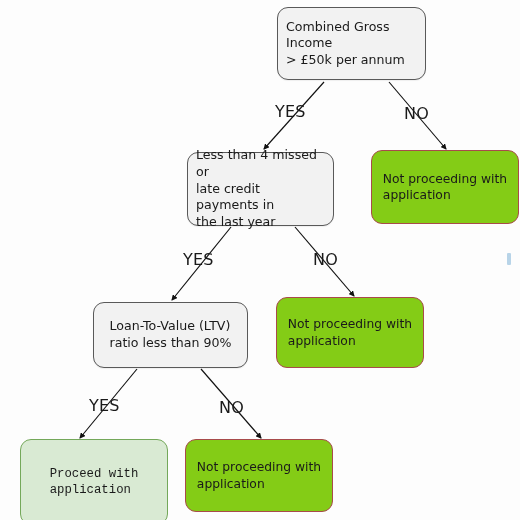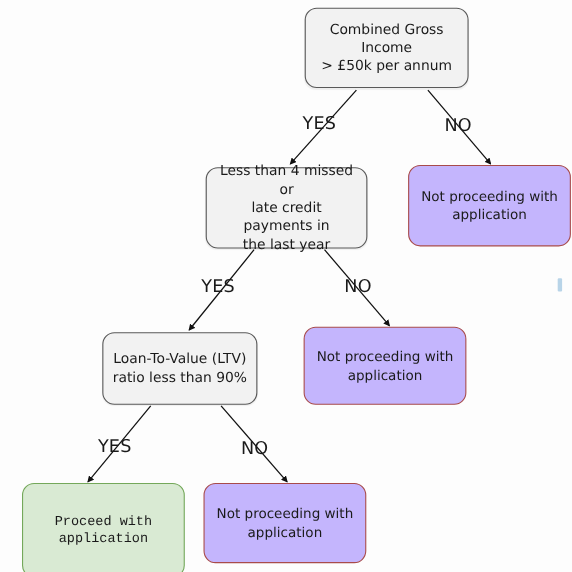--- a/index.html
+++ b/index.html
@@ -22,38 +22,38 @@
     width: 520px;
     height: 520px;
     pointer-events: none;
   }
   .node {
     position: absolute;
     box-sizing: border-box;
     display: flex;
     align-items: center;
     justify-content: center;
-    text-align: center;
+    text-align: left;
     border-radius: 11px;
     line-height: 1.32;
     color: #1a1a1a;
     padding: 20px 8px;
   }
   .node .label {
     display: block;
     white-space: pre-line;
   }
   .node-decision {
     background: #f2f2f2;
     border: 1.6px solid #595959;
     font-size: 12.6px;
     box-shadow: 0 1px 1px rgba(0,0,0,0.06);
   }
   .node-reject {
-    background: #c4b5fd;
+    background: #84cc16;
     border: 1.6px solid #a84b4b;
     font-size: 12.3px;
   }
   .node-accept {
     background: #d9ead3;
     border: 1.6px solid #74a85a;
     font-size: 12.3px;
   }
   .edge-label {
     position: absolute;
@@ -107,21 +107,21 @@
     <span class="label">Less than 4 missed or
 late credit payments in
 the last year</span>
   </div>
 
   <div class="node node-reject" style="left:276px; top:297px; width:148px; height:71px;">
     <span class="label">Not proceeding with
 application</span>
   </div>
 
-  <div class="node node-decision" style="left:93px; top:302px; width:141px; height:66px;">
+  <div class="node node-decision" style="left:93px; top:302px; width:155px; height:66px;">
     <span class="label">Loan-To-Value (LTV)
 ratio less than 90%</span>
   </div>
 
   <div class="node node-accept" style="left:20px; top:439px; width:148px; height:86px;font-family:Liberation Mono, monospace;">
     <span class="label">Proceed with
 application</span>
   </div>
 
   <div class="node node-reject" style="left:185px; top:439px; width:148px; height:73px;">

